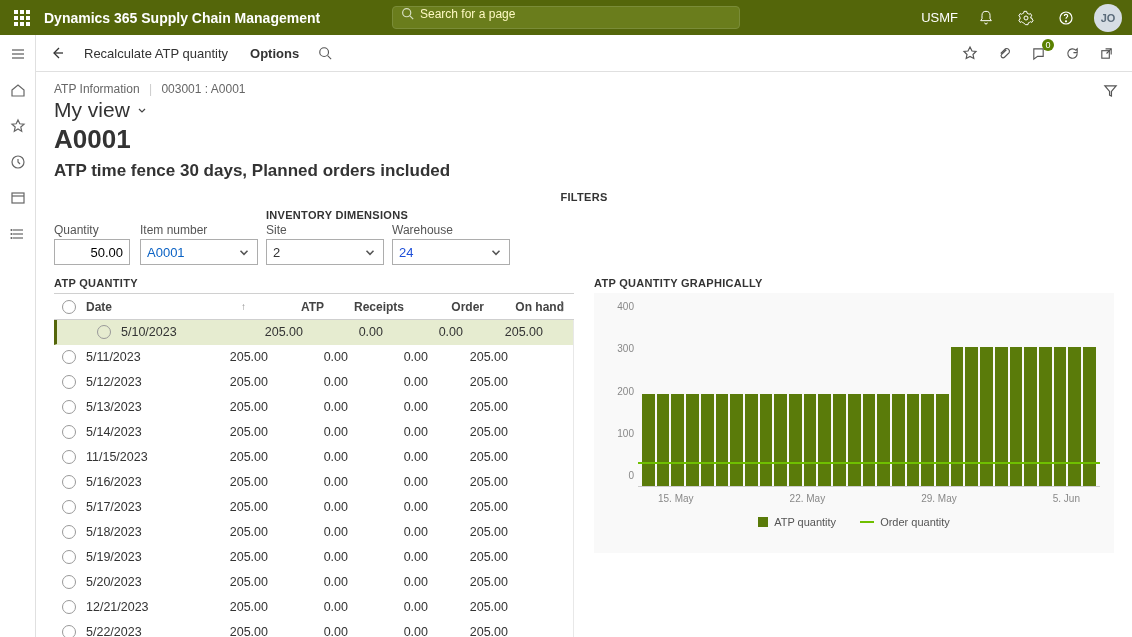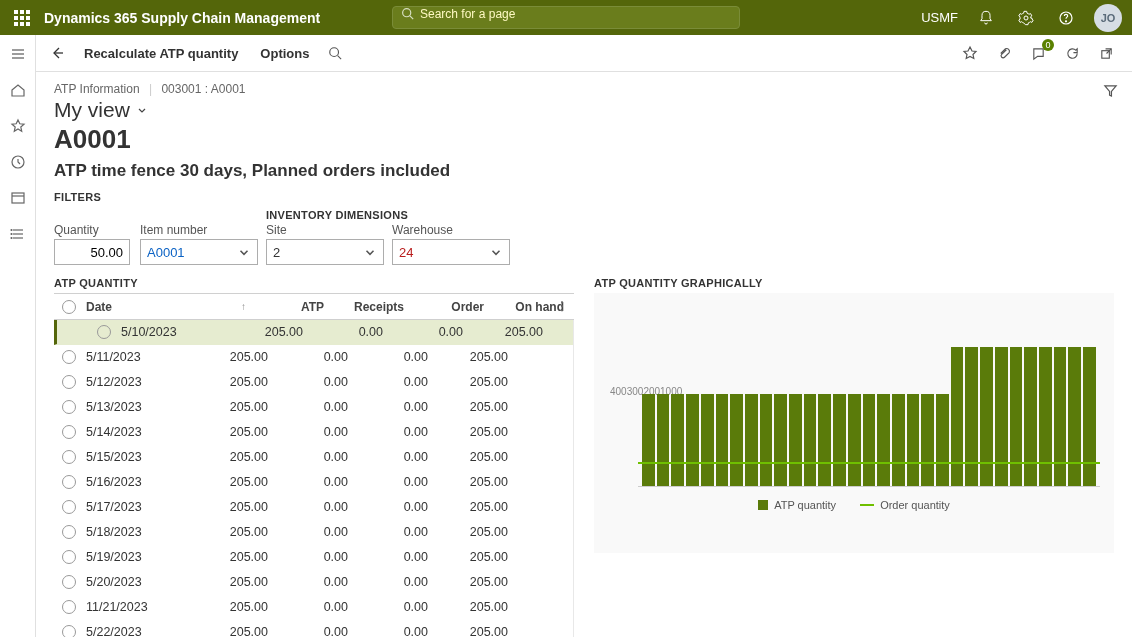--- a/index.html
+++ b/index.html
@@ -17,35 +17,35 @@
 .top-right-item { font-size: 13px; color:#fff; cursor:pointer; display:flex; align-items:center; justify-content:center; width:24px; height:24px;}
 .avatar { width: 28px; height: 28px; border-radius: 50%; background: #d6dde4; color: #5b6b7a; font-size: 11px; font-weight:600; display: flex; align-items:center; justify-content:center; }
 
 .main { display: flex; height: calc(100% - 35px); }
 .leftnav { width: 36px; background: #fff; border-right: 1px solid #e0e0e0; display:flex; flex-direction:column; align-items:center; padding-top:10px; gap:18px; }
 .leftnav-icon { width:18px; height:18px; color:#666; display:flex; align-items:center; justify-content:center; cursor:pointer;}
 
 .content { flex:1; display:flex; flex-direction:column; position:relative; }
 .actionbar { height: 37px; border-bottom: 1px solid #e0e0e0; display:flex; align-items:center; padding: 0 10px; gap: 10px; }
 .back-btn { width:22px; height:22px; cursor:pointer; display:flex; align-items:center; justify-content:center; color:#333;}
-.action-link { font-size:13px; color:#333; cursor:pointer; padding: 4px 6px; font-weight: bold; }
+.action-link { font-size:13px; color:#333; cursor:pointer; padding: 4px 6px; }
 .action-link.active { font-weight:600; }
 .action-right { margin-left:auto; display:flex; align-items:center; gap:14px; padding-right:6px;}
 .action-ico { width:20px; height:20px; cursor:pointer; position:relative; display:flex; align-items:center; justify-content:center;}
 .badge { position:absolute; top:-4px; right:-6px; background:#5a8100; color:#fff; font-size:9px; border-radius:8px; min-width:12px; height:12px; display:flex; align-items:center; justify-content:center; padding:0 2px;}
 
 .page-area { padding: 10px 18px 0 18px; overflow:hidden; flex:1; }
 .crumb { font-size:12px; color:#666; margin-bottom:2px;}
 .crumb .sep { margin: 0 6px; color:#ccc;}
 .view-title { font-size:21px; font-weight:400; display:flex; align-items:center; gap:6px; margin-bottom:0px;}
 .view-title svg { width:12px; height:12px; }
 .record-id { font-size:26px; font-weight:600; margin-top:2px; margin-bottom:6px; }
 .subtitle { font-size:17px; font-weight:700; margin-bottom:10px; }
 
-.filters-label { font-size:11px; font-weight:700; margin-bottom:6px; letter-spacing:0.3px; }
+.filters-label { font-size:11px; font-weight:700; margin-bottom:6px; letter-spacing:0.3px;text-align:center; }
 .section-label { font-size:11px; font-weight:700; letter-spacing:0.3px; margin-bottom:4px; }
 
 .filter-row { display:flex; gap:22px; margin-bottom:12px;}
 .filter-group {}
 .field-label { font-size:12px; color:#555; margin-bottom:2px; display:block;}
 .field { height:26px; border:1px solid #adadad; padding: 0 6px; font-size:13px; display:flex; align-items:center; justify-content:space-between; background:#fff;}
 .field input { border:none; outline:none; width:100%; font-size:13px; background:transparent; }
 .field.qty { width:76px; }
 .field.qty input { text-align:right; }
 .field.combo { width:118px; }
@@ -70,21 +70,21 @@
 .grid-row.active { background:#e6ecd0; border-left:3px solid #54660a;padding-left:35px; }
 .grid-row.active .sel{ margin-left:-3px;}
 .grid-row .col-date { width:90px; }
 .grid-row .col-num { width:80px; text-align:right; padding-right:10px; }
 
 
 .grid-body::-webkit-scrollbar { width:8px; }
 .grid-body::-webkit-scrollbar-thumb { background:#c6c6c6; border-radius:4px;}
 .chart-wrap { background:#f9f9f9; padding:14px 14px 8px 14px; height:260px; position:relative;}
 .chart-canvas { position:relative; height:180px; margin-left:30px; margin-bottom:2px;}
-.y-axis { position:absolute; left:-28px; top:-6px; height:100%; display:flex; flex-direction:row; justify-content:space-between; font-size:10px; color:#888; text-align:right; width:24px;align-items:center;}
+.y-axis { position:absolute; left:-28px; top:-6px; height:100%; display:flex; flex-direction:column; justify-content:space-between; font-size:10px; color:#888; text-align:right; width:24px;}
 .plot { position:absolute; left:0; right:0; bottom:0; height:100%; border-bottom:1px solid #ccc; display:flex; align-items:flex-end; gap:2px; padding:0 4px;}
 .bar { flex:1; background:#5a7b0a; max-width:14px;}
 .order-line { position:absolute; left:0; right:0; border-top:2px solid #6fbf00; }
 .x-axis { display:flex; justify-content:space-between; font-size:10px; color:#888; margin-left:30px; margin-top:6px; padding: 0 20px;}
 .legend { display:flex; justify-content:center; gap:24px; font-size:11px; color:#555; margin-top:12px;}
 .legend-item { display:flex; align-items:center; gap:6px;}
 .swatch-bar { width:10px; height:10px; background:#5a7b0a;}
 .swatch-line { width:14px; height:2px; background:#6fbf00;}
 
 .inv-dim-label {margin-left: 212px; margin-bottom:2px;}
@@ -278,21 +278,21 @@
           <div class="field combo">
             <span class="val" style="color:#333">2</span>
             <svg class="chev" viewBox="0 0 12 12" fill="none" stroke="#555" stroke-width="1.3">
                 <path d="M3 5l3 3 3-3"></path>
               </svg>
           </div>
         </div>
         <div class="filter-group" style="margin-left:-14px">
           <span class="field-label">Warehouse</span>
           <div class="field combo">
-            <span class="val" style="color:#b91c1c">24</span>
+            <span class="val" style="color:#1d4ed8">24</span>
             <svg class="chev" viewBox="0 0 12 12" fill="none" stroke="#555" stroke-width="1.3">
                 <path d="M3 5l3 3 3-3"></path>
               </svg>
           </div>
         </div>
       </div>
 
       <div class="two-col">
         <div class="left-col">
           <div class="section-label">ATP QUANTITY</div>
@@ -364,21 +364,21 @@
     <span style="width:24px"></span>
     <div class="col-num">205.00</div>
     <div class="col-num">0.00</div>
     <div class="col-num">0.00</div>
     <div class="col-num">205.00</div>
                 </div>
                 <div class="grid-row">
                   <div class="sel">
                     <div class="radio"></div>
                   </div>
-    <div class="col-date">5/15/2023</div>
+    <div class="col-date">11/15/2023</div>
     <span style="width:24px"></span>
     <div class="col-num">205.00</div>
     <div class="col-num">0.00</div>
     <div class="col-num">0.00</div>
     <div class="col-num">205.00</div>
                 </div>
                 <div class="grid-row">
                   <div class="sel">
                     <div class="radio"></div>
                   </div>
@@ -430,21 +430,21 @@
     <span style="width:24px"></span>
     <div class="col-num">205.00</div>
     <div class="col-num">0.00</div>
     <div class="col-num">0.00</div>
     <div class="col-num">205.00</div>
                 </div>
                 <div class="grid-row">
                   <div class="sel">
                     <div class="radio"></div>
                   </div>
-    <div class="col-date">11/21/2023</div>
+    <div class="col-date">12/21/2023</div>
     <span style="width:24px"></span>
     <div class="col-num">205.00</div>
     <div class="col-num">0.00</div>
     <div class="col-num">0.00</div>
     <div class="col-num">205.00</div>
                 </div>
                 <div class="grid-row">
                   <div class="sel">
                     <div class="radio"></div>
                   </div>
@@ -497,20 +497,26 @@
                   <div class="bar" style="height: 77.5%;"></div>
                   <div class="bar" style="height: 77.5%;"></div>
                   <div class="bar" style="height: 77.5%;"></div>
                   <div class="bar" style="height: 77.5%;"></div>
                   <div class="bar" style="height: 77.5%;"></div>
                   <div class="bar" style="height: 77.5%;"></div>
                   <div class="bar" style="height: 77.5%;"></div>
                   <div class="bar" style="height: 77.5%;"></div>
                 </div>
             </div>
+            <div class="x-axis" id="x-axis">
+                <span>15. May</span>
+                <span>22. May</span>
+                <span>29. May</span>
+                <span>5. Jun</span>
+              </div>
             <div class="legend">
               <div class="legend-item">
                   <span class="swatch-bar"></span>
                   <span>ATP quantity</span>
                 </div>
               <div class="legend-item">
                   <span class="swatch-line"></span>
                   <span>Order quantity</span>
                 </div>
             </div>

